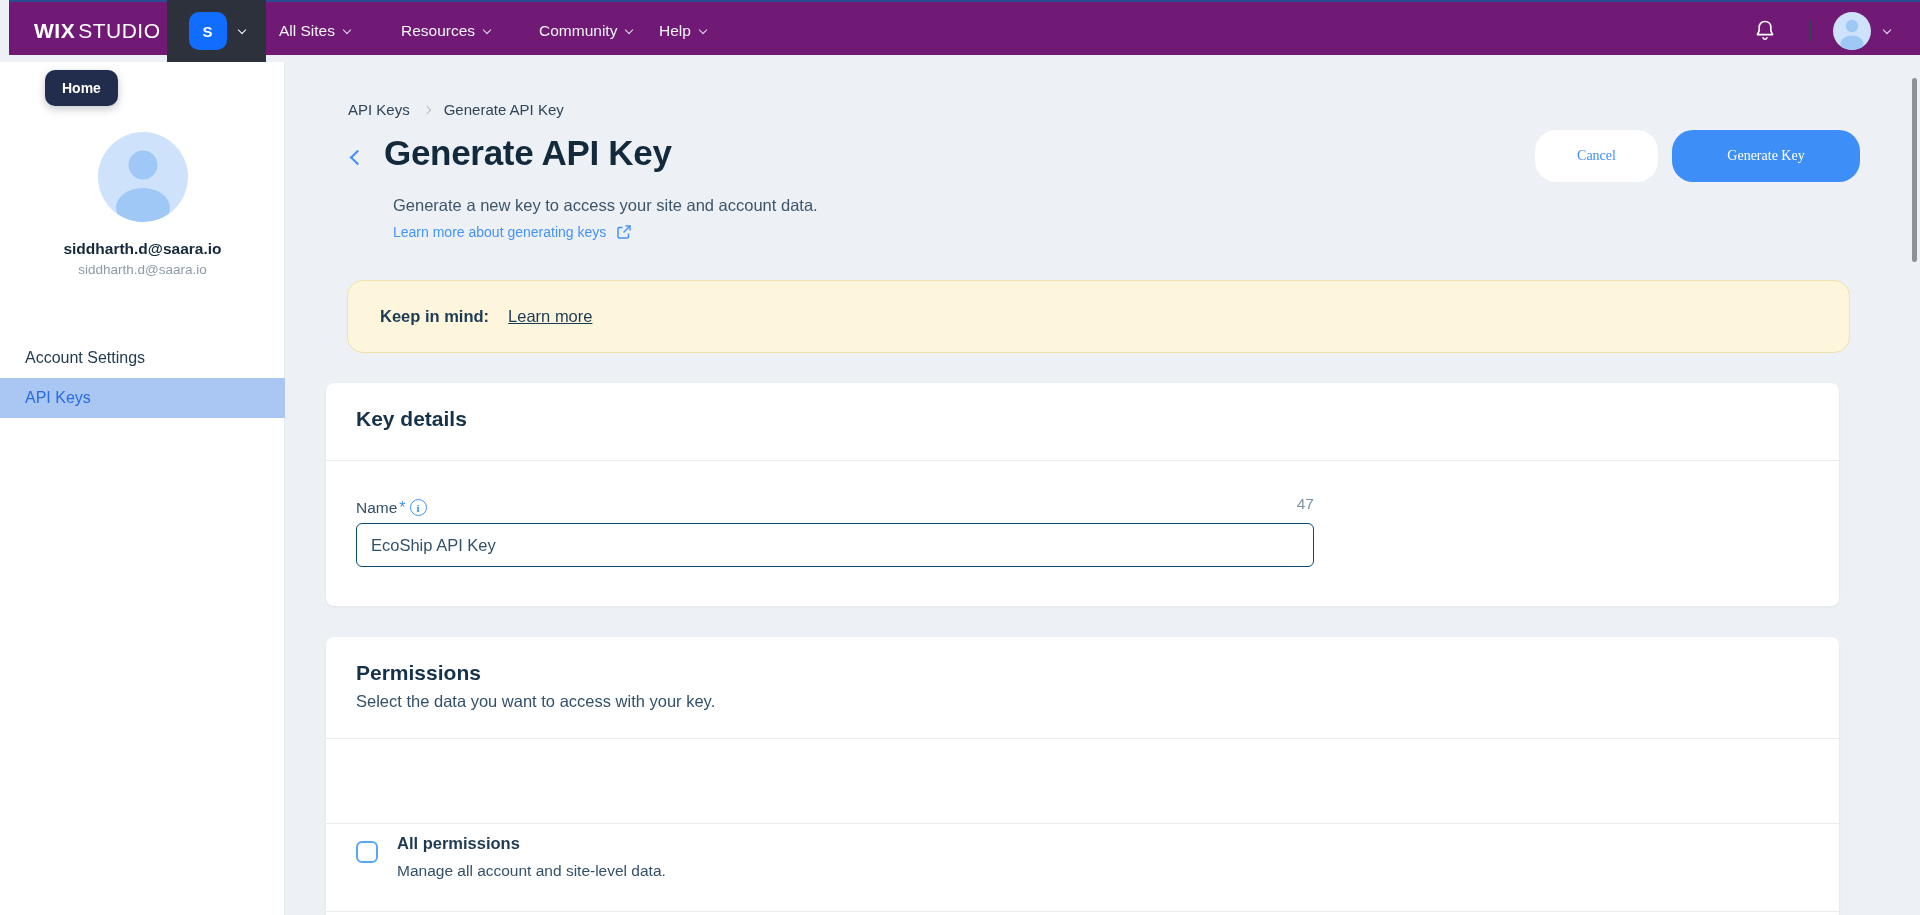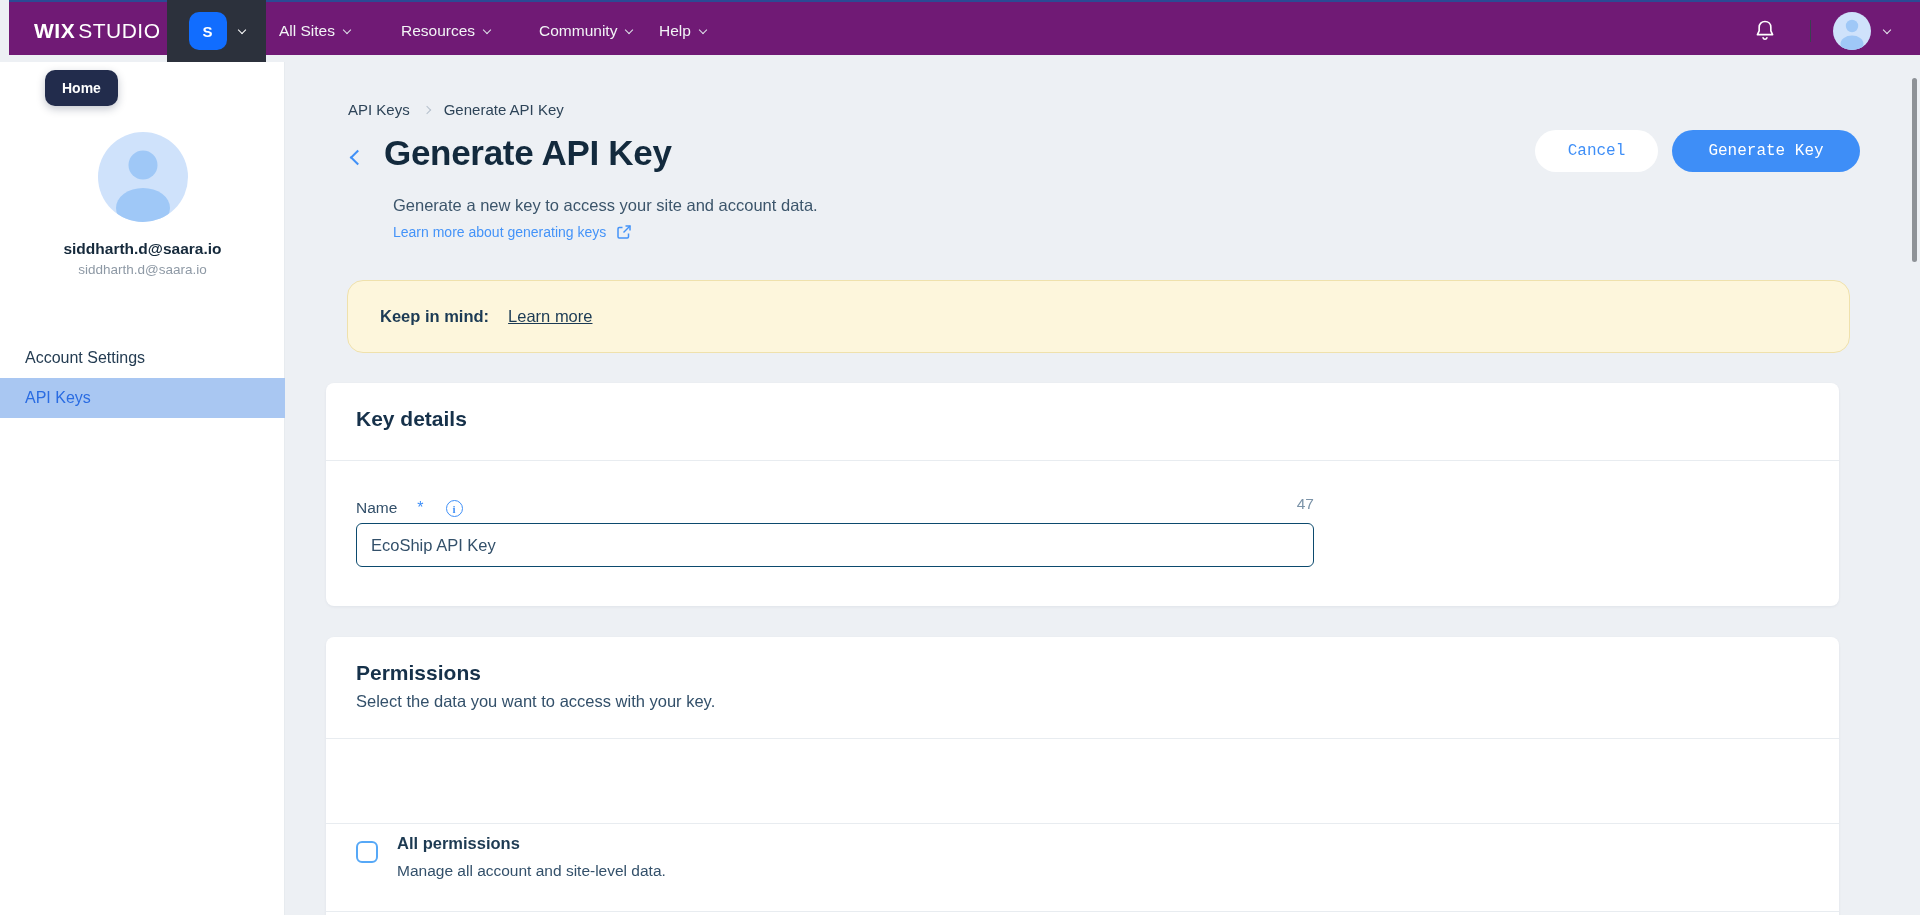--- a/index.html
+++ b/index.html
@@ -56,40 +56,40 @@
                 font-size:15px; color:#2e4458; }
   .breadcrumb .crumb { cursor:pointer; }
   .breadcrumb .chv { color:#b6c1cc; margin-top:1px; }
   .back-chv { position:absolute; left:352px; top:152px; color:#4090f7; width:11px; height:11px;
               border-width:2px; cursor:pointer; }
   .page-title { position:absolute; left:384px; top:133px; font-size:35px; font-weight:800;
                 color:#132a3d; letter-spacing:-.3px; }
   .page-sub { position:absolute; left:393px; top:196px; font-size:16.5px; color:#3c556b; }
   .learn-link { position:absolute; left:393px; top:224px; font-size:14px; color:#4493f8;
                 display:flex; align-items:center; gap:10px; cursor:pointer; }
-  .btn { position:absolute; top:130px; height:42px; border:none; border-radius:21px; font-size:16px;
-         font-family:Liberation Mono, monospace; cursor:pointer; }
+  .btn { position:absolute; top:130px; height:52px; border:none; border-radius:21px; font-size:14px;
+         font-family:Liberation Serif, serif; cursor:pointer; }
   .btn-cancel { left:1535px; width:123px; background:#fff; color:#3e8ef7; }
   .btn-generate { left:1672px; width:188px; background:#3e8ef7; color:#fff; }
 
   .banner { position:absolute; left:347px; top:280px; width:1503px; height:73px; background:#fdf6dc;
             border:1px solid #efe1ac; border-radius:16px; display:flex; align-items:center;
             padding-left:32px; font-size:16.5px; color:#2e4a61; }
   .banner b { color:#1b3a54; margin-right:7px; }
   .banner .lm { color:#1b3a54; text-decoration:underline; margin-left:12px; cursor:pointer; }
 
   .card { position:absolute; left:326px; width:1513px; background:#fff; border-radius:8px;
           box-shadow:0 1px 3px rgba(25,40,60,.06); }
   .card1 { top:383px; height:223px; }
   .card2 { top:637px; height:310px; }
   .card-head { padding:24px 30px 0 30px; font-size:21px; font-weight:700; color:#16314a; }
   .hdiv { position:absolute; left:0; width:1513px; border-top:1px solid #e8ecf0; }
 
   .name-label { position:absolute; left:30px; top:116px; font-size:15.5px; color:#33506a;
-                display:flex; align-items:flex-end; gap:20px; }
+                display:flex; align-items:flex-start; gap:2px; }
   .req { color:#3e8ef7; font-size:16px; }
   .info-icon { width:17px; height:17px; border:1.5px solid #4090f7; border-radius:50%; color:#4090f7;
                font-size:11px; font-weight:700; font-family:"Liberation Serif",serif;
                display:inline-flex; align-items:center; justify-content:center; margin-left:2px; cursor:pointer; }
   .char-count { position:absolute; left:880px; top:112px; width:108px; text-align:right;
                 font-size:15.5px; color:#7b93a8; }
   .name-input { position:absolute; left:30px; top:140px; width:958px; height:44px;
                 border:1px solid #0c4a6e; border-radius:6px; padding:0 14px; font-size:16.5px;
                 color:#33506a; font-family:"Liberation Sans",sans-serif; background:#fff; outline:none; }
 

